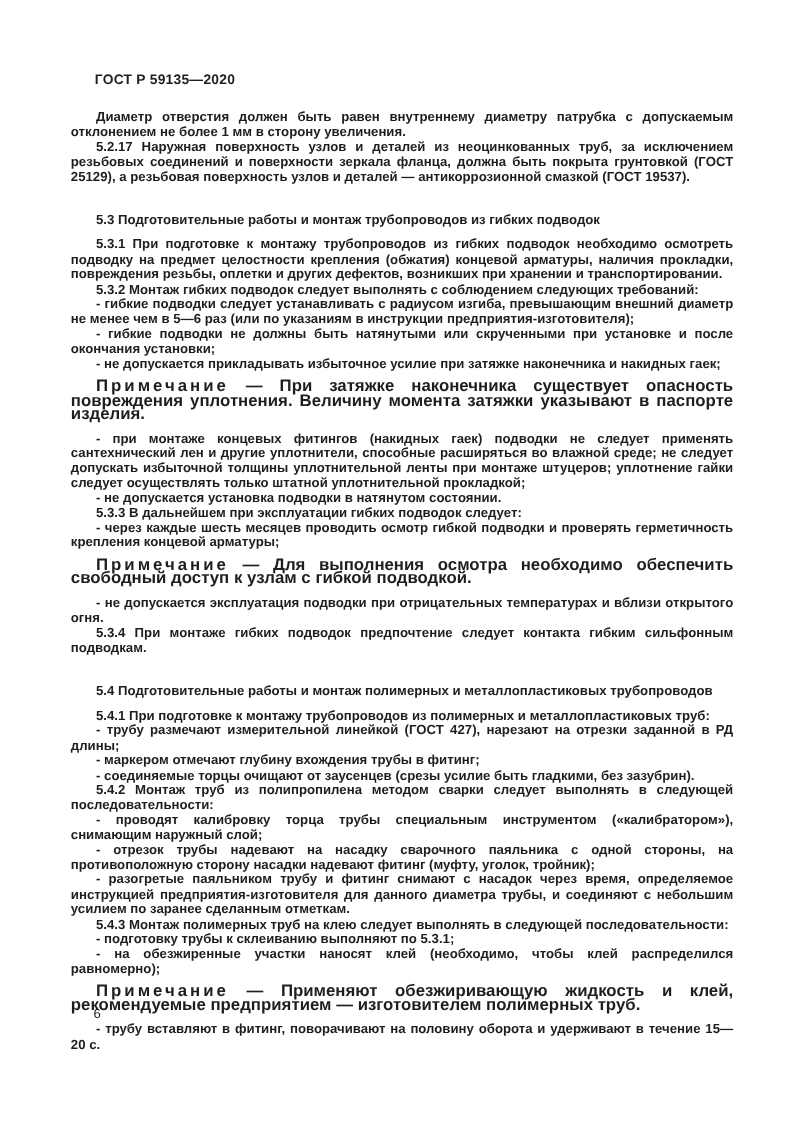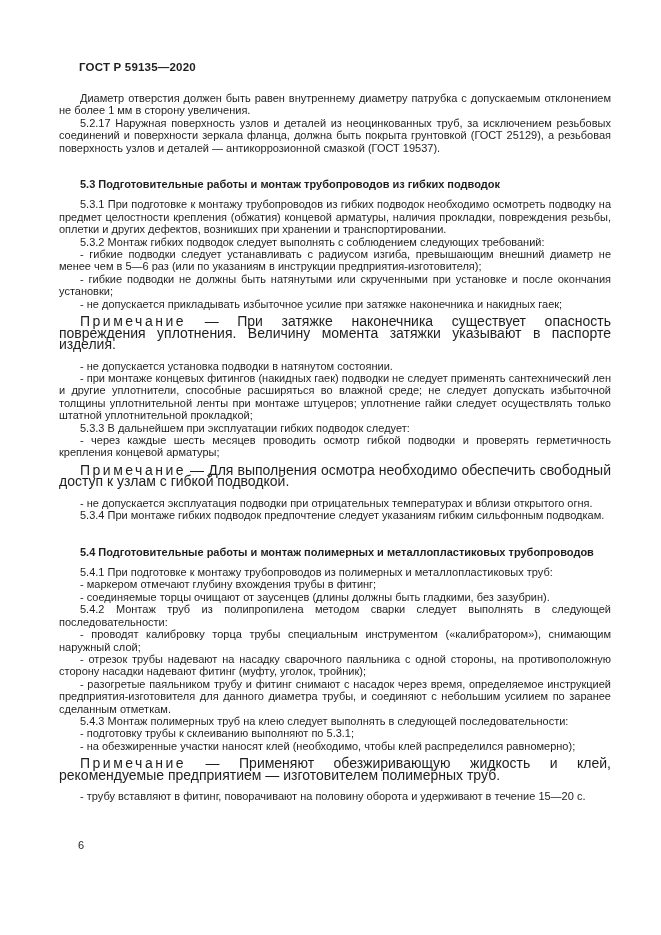--- a/index.html
+++ b/index.html
@@ -33,20 +33,21 @@
     font-size: 11px;
     line-height: 12.4px;
     text-align: justify;
     hyphens: auto;
     -webkit-hyphens: auto;
   }
   .text-block p {
     margin: 0;
     padding: 0;
     text-indent: 21px;
+    font-weight: bold;
   }
   .text-block p.heading {
     font-weight: bold;
     margin: 24px 0 8px 0;
     text-align: left;
   }
   .text-block p.note {
     font-size: 14px;
     line-height: 11.5px;
     margin: 6px 0 9px 0;
@@ -71,31 +72,32 @@
   <div class="text-block">
     <p class="body">Диаметр отверстия должен быть равен внутреннему диаметру патрубка с допускаемым отклонением не более 1 мм в сторону увеличения.</p>
     <p class="body">5.2.17 Наружная поверхность узлов и деталей из неоцинкованных труб, за исключением резьбовых соединений и поверхности зеркала фланца, должна быть покрыта грунтовкой (ГОСТ 25129), а резьбовая поверхность узлов и деталей — антикоррозионной смазкой (ГОСТ 19537).</p>
     <p class="heading">5.3 Подготовительные работы и монтаж трубопроводов из гибких подводок</p>
     <p class="body">5.3.1 При подготовке к монтажу трубопроводов из гибких подводок необходимо осмотреть подводку на предмет целостности крепления (обжатия) концевой арматуры, наличия прокладки, повреждения резьбы, оплетки и других дефектов, возникших при хранении и транспортировании.</p>
     <p class="body">5.3.2 Монтаж гибких подводок следует выполнять с соблюдением следующих требований:</p>
     <p class="body">- гибкие подводки следует устанавливать с радиусом изгиба, превышающим внешний диаметр не менее чем в 5—6 раз (или по указаниям в инструкции предприятия-изготовителя);</p>
     <p class="body">- гибкие подводки не должны быть натянутыми или скрученными при установке и после окончания установки;</p>
     <p class="body">- не допускается прикладывать избыточное усилие при затяжке наконечника и накидных гаек;</p>
     <p class="note"><span class="note-label">Примечание</span> <span>— При затяжке наконечника существует опасность повреждения уплотнения. Величину момента затяжки указывают в паспорте изделия.</span></p>
+    <p class="body">- при монтаже концевых фитингов (накидных гаек) подводки не следует применять сантехнический лен и другие уплотнители, способные расширяться во влажной среде; не следует допускать избыточной толщины уплотнительной ленты при монтаже штуцеров; уплотнение гайки следует осуществлять только штатной уплотнительной прокладкой;</p>
     <p class="body">- не допускается установка подводки в натянутом состоянии.</p>
-    <p class="body">- при монтаже концевых фитингов (накидных гаек) подводки не следует применять сантехнический лен и другие уплотнители, способные расширяться во влажной среде; не следует допускать избыточной толщины уплотнительной ленты при монтаже штуцеров; уплотнение гайки следует осуществлять только штатной уплотнительной прокладкой;</p>
     <p class="body">5.3.3 В дальнейшем при эксплуатации гибких подводок следует:</p>
     <p class="body">- через каждые шесть месяцев проводить осмотр гибкой подводки и проверять герметичность крепления концевой арматуры;</p>
     <p class="note"><span class="note-label">Примечание</span> <span>— Для выполнения осмотра необходимо обеспечить свободный доступ к узлам с гибкой подводкой.</span></p>
     <p class="body">- не допускается эксплуатация подводки при отрицательных температурах и вблизи открытого огня.</p>
-    <p class="body">5.3.4 При монтаже гибких подводок предпочтение следует указаниям гибким сильфонным подводкам.</p>
+    <p class="body">5.3.4 При монтаже гибких подводок предпочтение следует контакта гибким сильфонным подводкам.</p>
     <p class="heading">5.4 Подготовительные работы и монтаж полимерных и металлопластиковых трубопроводов</p>
     <p class="body">5.4.1 При подготовке к монтажу трубопроводов из полимерных и металлопластиковых труб:</p>
+    <p class="body">- трубу размечают измерительной линейкой (ГОСТ 427), нарезают на отрезки заданной в РД длины;</p>
     <p class="body">- маркером отмечают глубину вхождения трубы в фитинг;</p>
-    <p class="body">- соединяемые торцы очищают от заусенцев (длины должны быть гладкими, без зазубрин).</p>
+    <p class="body">- соединяемые торцы очищают от заусенцев (срезы усилие быть гладкими, без зазубрин).</p>
     <p class="body">5.4.2 Монтаж труб из полипропилена методом сварки следует выполнять в следующей последовательности:</p>
     <p class="body">- проводят калибровку торца трубы специальным инструментом («калибратором»), снимающим наружный слой;</p>
     <p class="body">- отрезок трубы надевают на насадку сварочного паяльника с одной стороны, на противоположную сторону насадки надевают фитинг (муфту, уголок, тройник);</p>
     <p class="body">- разогретые паяльником трубу и фитинг снимают с насадок через время, определяемое инструкцией предприятия-изготовителя для данного диаметра трубы, и соединяют с небольшим усилием по заранее сделанным отметкам.</p>
     <p class="body">5.4.3 Монтаж полимерных труб на клею следует выполнять в следующей последовательности:</p>
     <p class="body">- подготовку трубы к склеиванию выполняют по 5.3.1;</p>
     <p class="body">- на обезжиренные участки наносят клей (необходимо, чтобы клей распределился равномерно);</p>
     <p class="note"><span class="note-label">Примечание</span> <span>— Применяют обезжиривающую жидкость и клей, рекомендуемые предприятием — изготовителем полимерных труб.</span></p>
     <p class="body">- трубу вставляют в фитинг, поворачивают на половину оборота и удерживают в течение 15—20 с.</p>
   </div>

